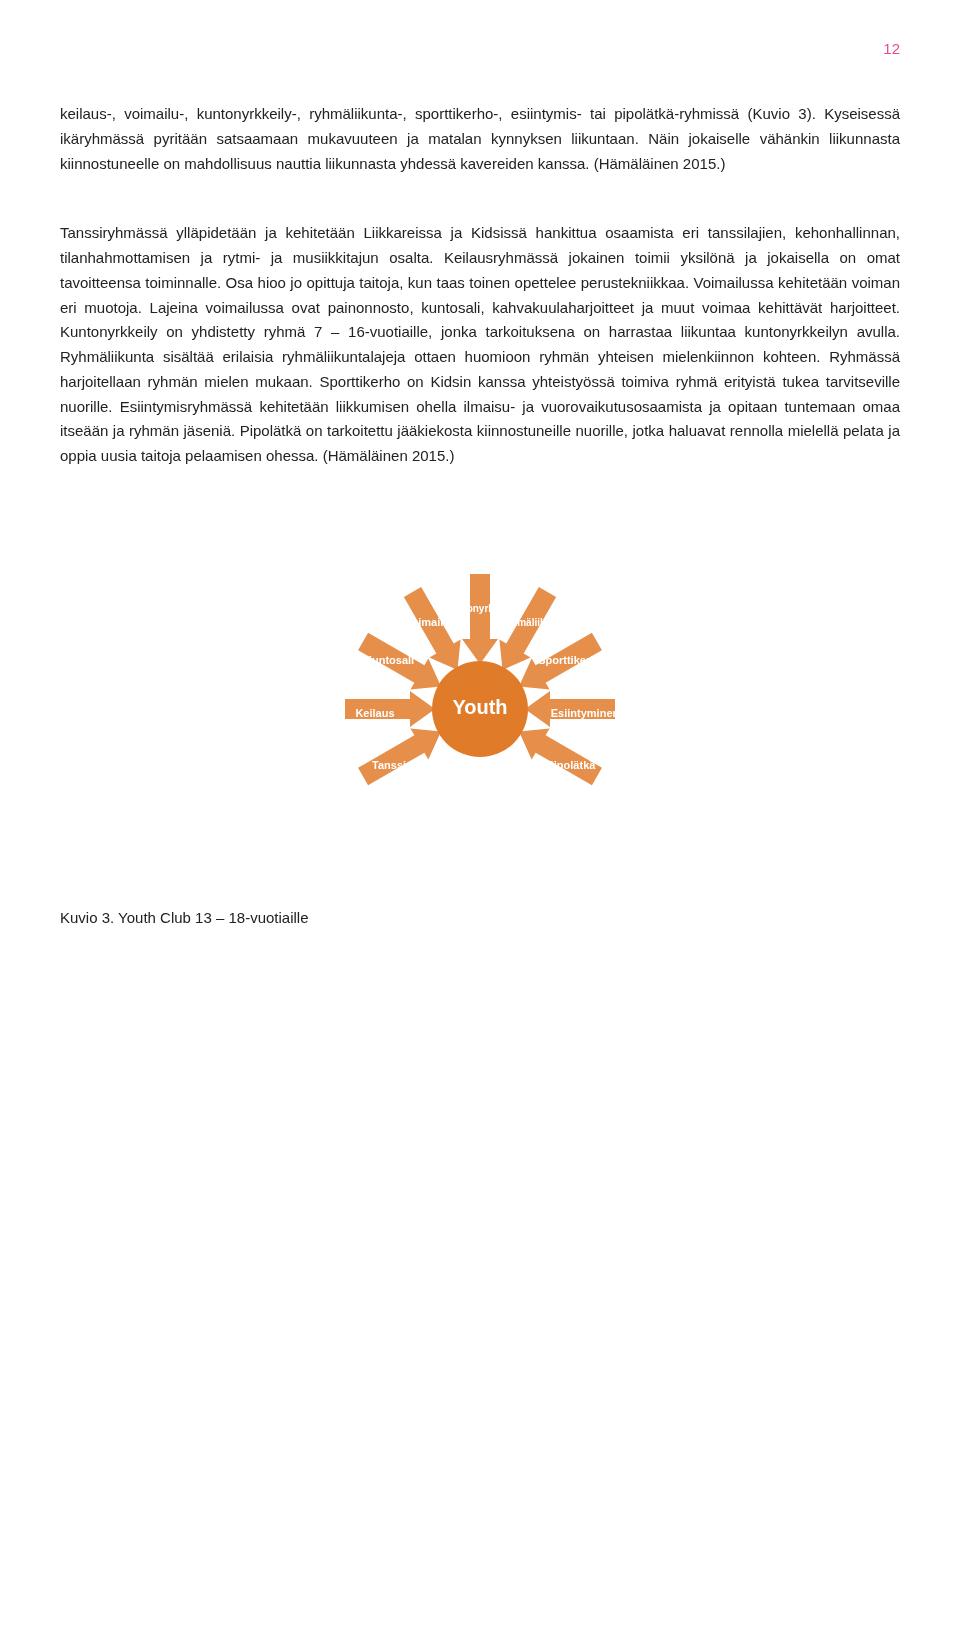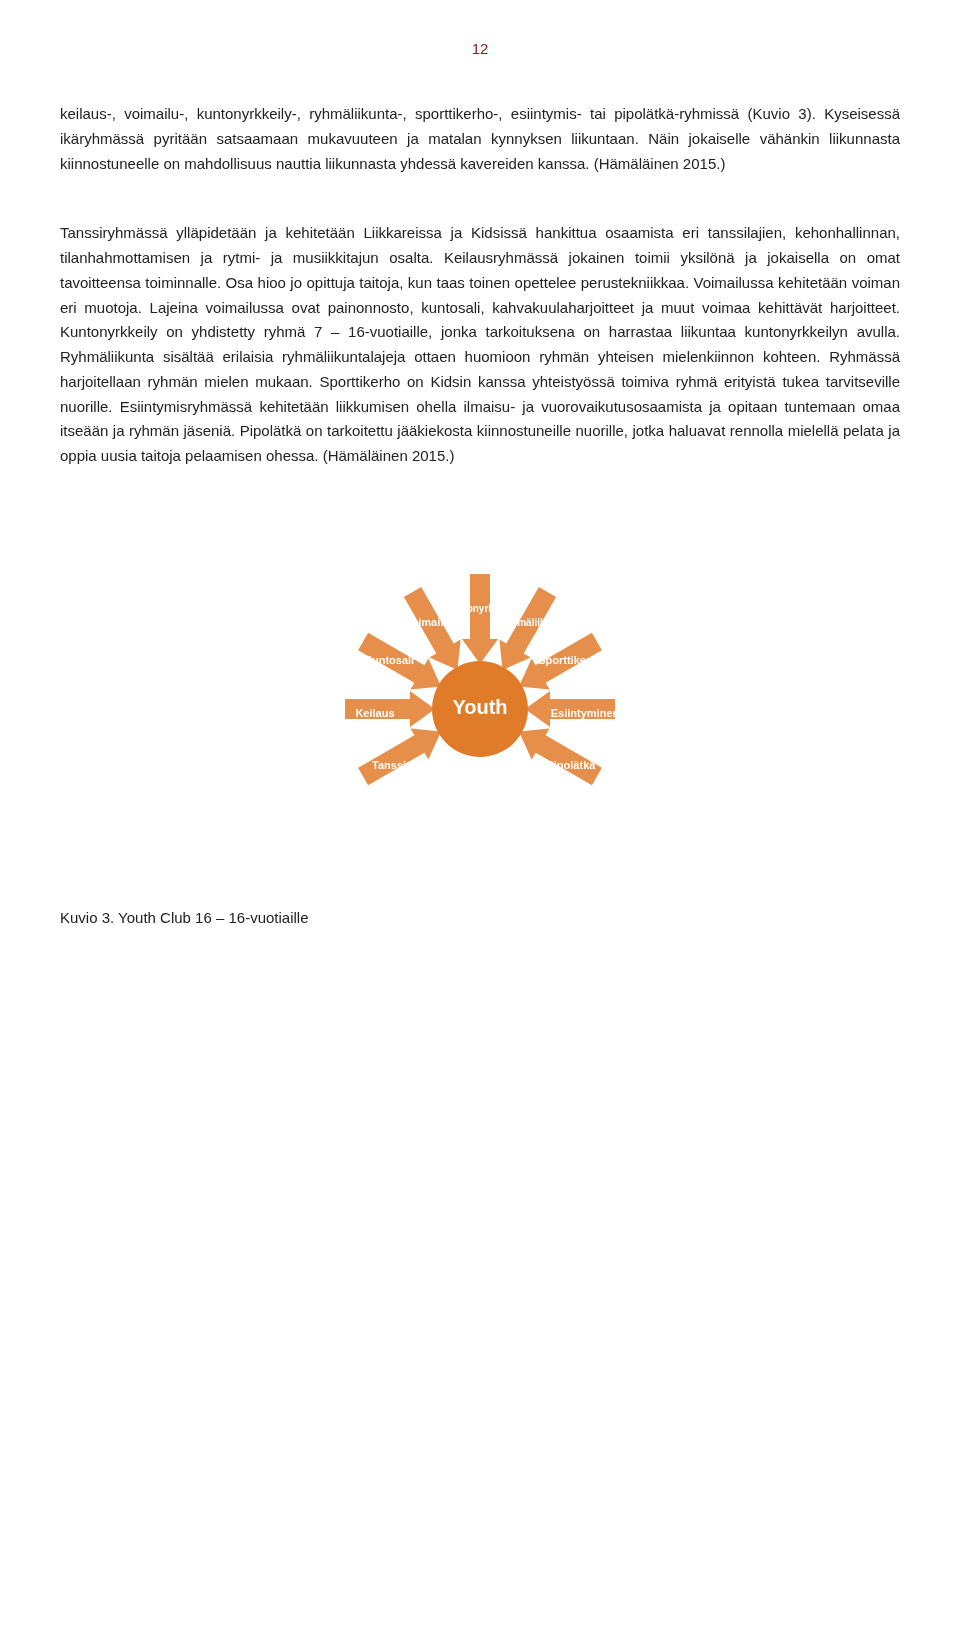--- a/index.html
+++ b/index.html
@@ -6,23 +6,23 @@
     body {
       background: #fff;
       font-family: Arial, sans-serif;
       font-size: 15px;
       color: #222;
       width: 960px;
       min-height: 1640px;
       padding: 40px 60px 40px 60px;
     }
     .page-number {
-      text-align: center;
+      text-align: right;
       font-size: 15px;
-      color: #7f1d1d;
+      color: #ec4899;
     }
     .main-text p {
       margin-bottom: 14px;
       line-height: 1.65;
       text-align: justify;
       margin-top: 45px;
     }
     .diagram-area {
       margin-top: 40px;
       margin-bottom: 20px;
@@ -121,13 +121,13 @@
         <polygon points="135,10 135,-10 70,-10 70,-18 45,0 70,18 70,10" fill="#e07b2a" opacity="0.85"></polygon>
         <text x="105" y="5" text-anchor="middle" dominant-baseline="middle" fill="white" font-size="11" font-weight="bold" transform="rotate(-30,105,0)">Pipolätkä</text>
       </g>
     </g>
 
     <circle cx="350" cy="200" r="48" fill="#e07b2a"></circle>
     <text x="350" y="200" text-anchor="middle" dominant-baseline="middle" fill="white" font-size="20" font-weight="bold">Youth</text>
   </svg>
 </div>
 
-<div class="caption">Kuvio 3. Youth Club 16 – 16-vuotiaille</div>
+<div class="caption">Kuvio 3. Youth Club 13 – 18-vuotiaille</div>
 
 </body></html>

